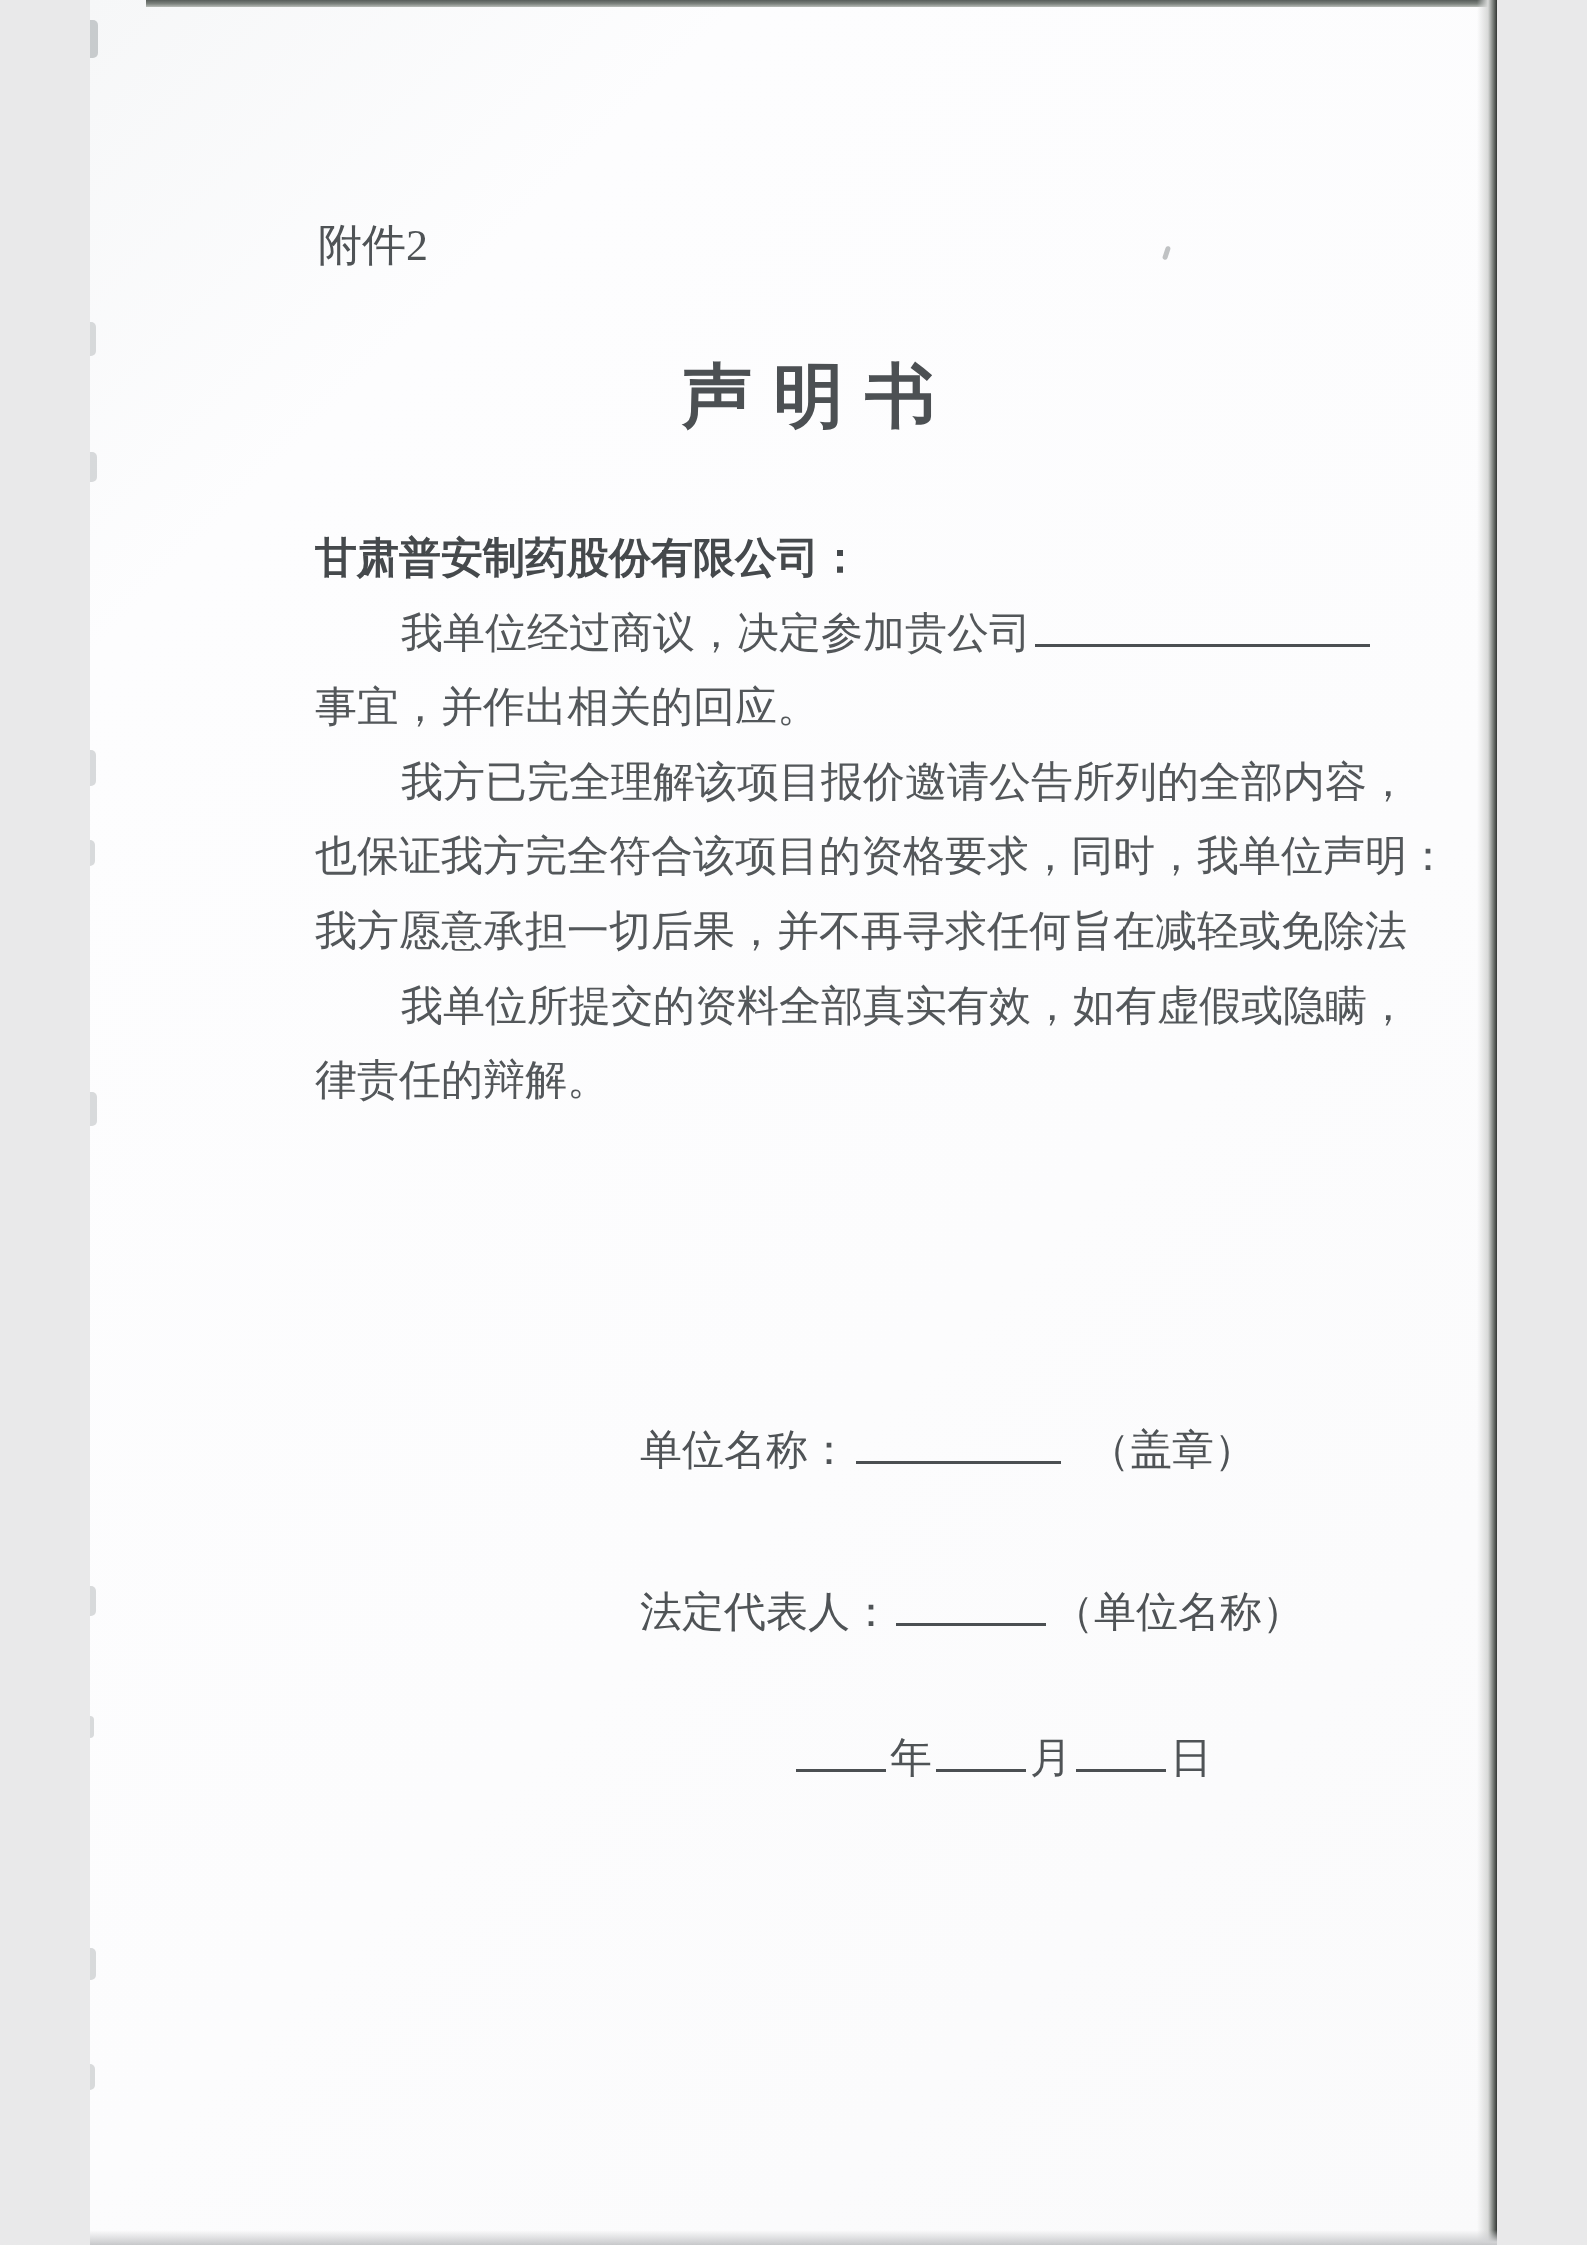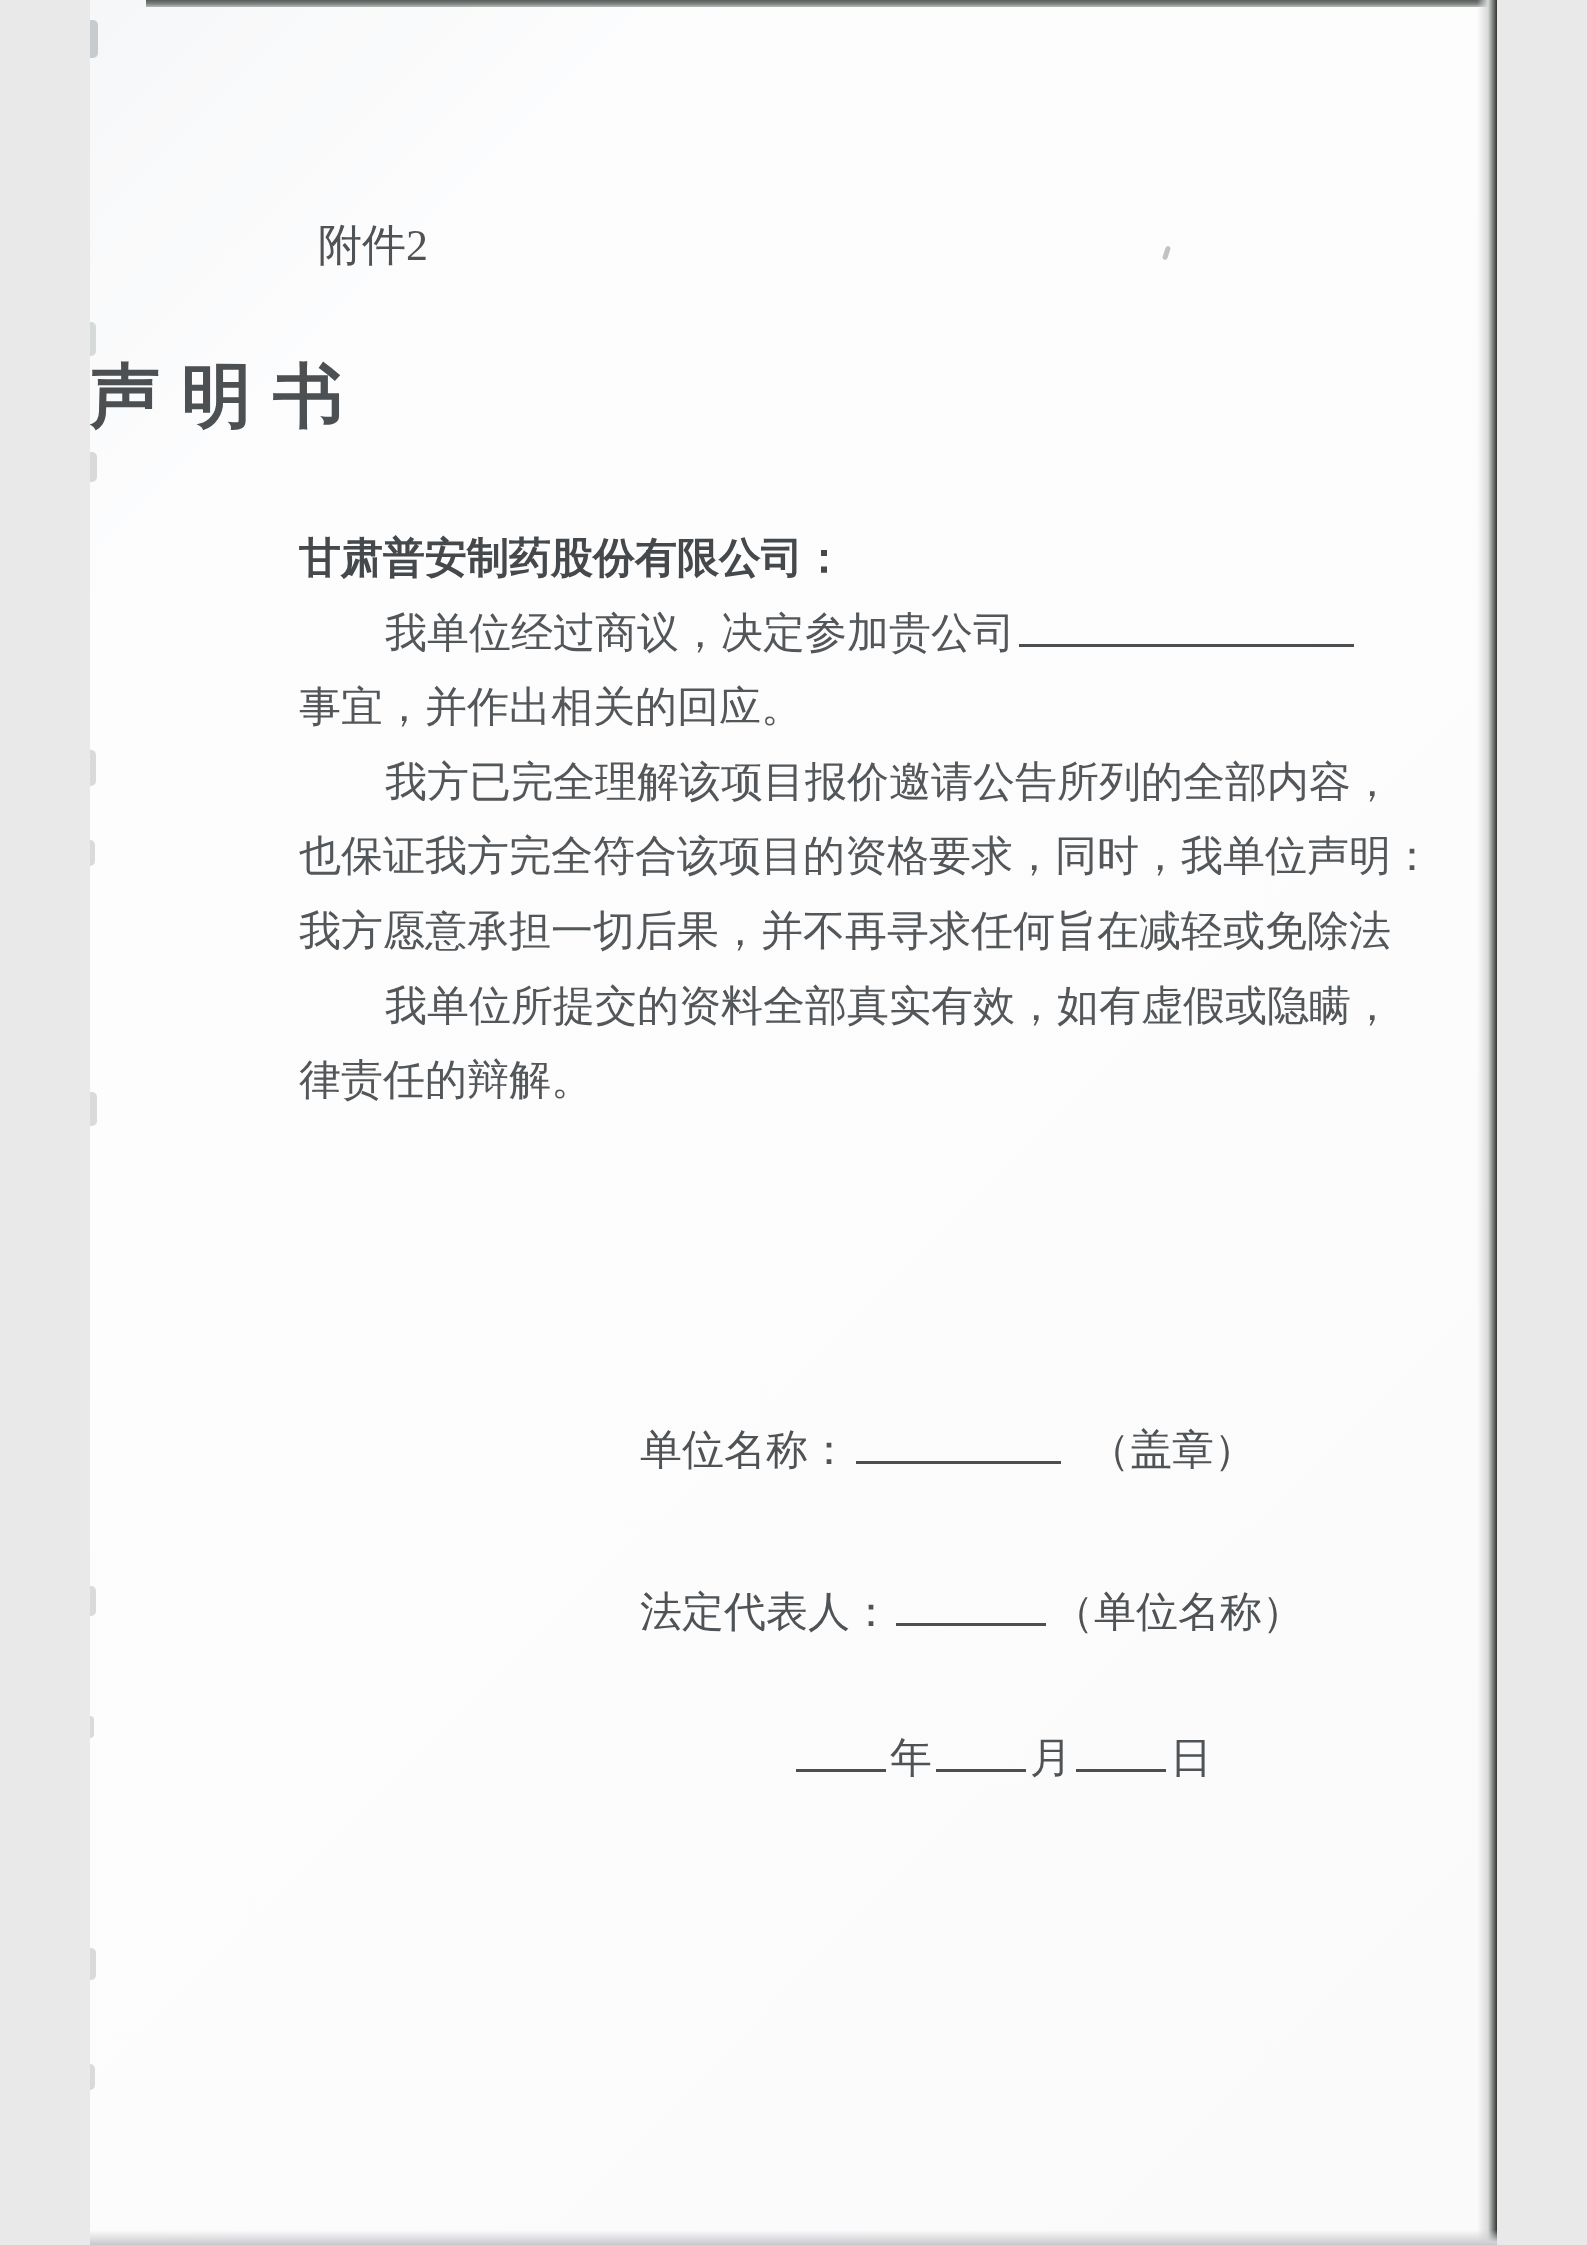--- a/index.html
+++ b/index.html
@@ -18,25 +18,25 @@
     background:linear-gradient(to bottom,#575d5a 0%,#7d837e 55%,#b9bdb9 100%);}
   .edge-right{position:absolute;top:0;right:0;width:20px;height:100%;
     background:linear-gradient(to right,rgba(205,206,206,0) 0%,#d8d9d8 55%,#7b807c 80%,#333734 100%);}
   .edge-bottom{position:absolute;bottom:0;left:0;width:100%;height:15px;
     background:linear-gradient(to bottom,rgba(228,229,231,0) 0%,#d2d3d5 80%,#c7c8ca 100%);}
   .smudge{position:absolute;left:0;background:#b4b8ba;opacity:.5;border-radius:0 5px 5px 0;}
   .tiny-mark{position:absolute;left:1074px;top:246px;width:5px;height:14px;
     background:#9fa3a5;opacity:.65;border-radius:3px;transform:rotate(18deg);}
   
   .attachment{position:absolute;left:228px;top:216px;font-size:44px;color:#4f5356;}
-  .title{position:absolute;left:0;top:350px;width:100%;text-align:left;
+  .title{position:absolute;left:16px;top:350px;width:100%;text-align:center;
     font-size:70px;font-weight:bold;color:#4c5053;letter-spacing:2px;}
   .body-block{position:absolute;left:209px;top:521px;font-size:42px;
     line-height:74.6px;white-space:nowrap;}
-  .line{height:74.6px;}
+  .line{height:74.6px;margin-left:16px;}
   .line.indent{padding-left:86px;}
   .salutation{font-weight:bold;color:#45494c;}
   .blank{display:inline-block;height:10px;border-bottom:3px solid #4b4f52;}
   .blank.b-invite{width:335px;margin-left:4px;}
   .sig-row{position:absolute;font-size:42px;white-space:nowrap;color:#4f5356;}
   .sig-unit{left:550px;top:1422px;}
   .sig-rep{left:550px;top:1584px;}
   .sig-date{left:702px;top:1730px;}
   .blank.b-unit{width:205px;margin:0 6px;}
   .blank.b-rep{width:150px;margin:0 4px;}

